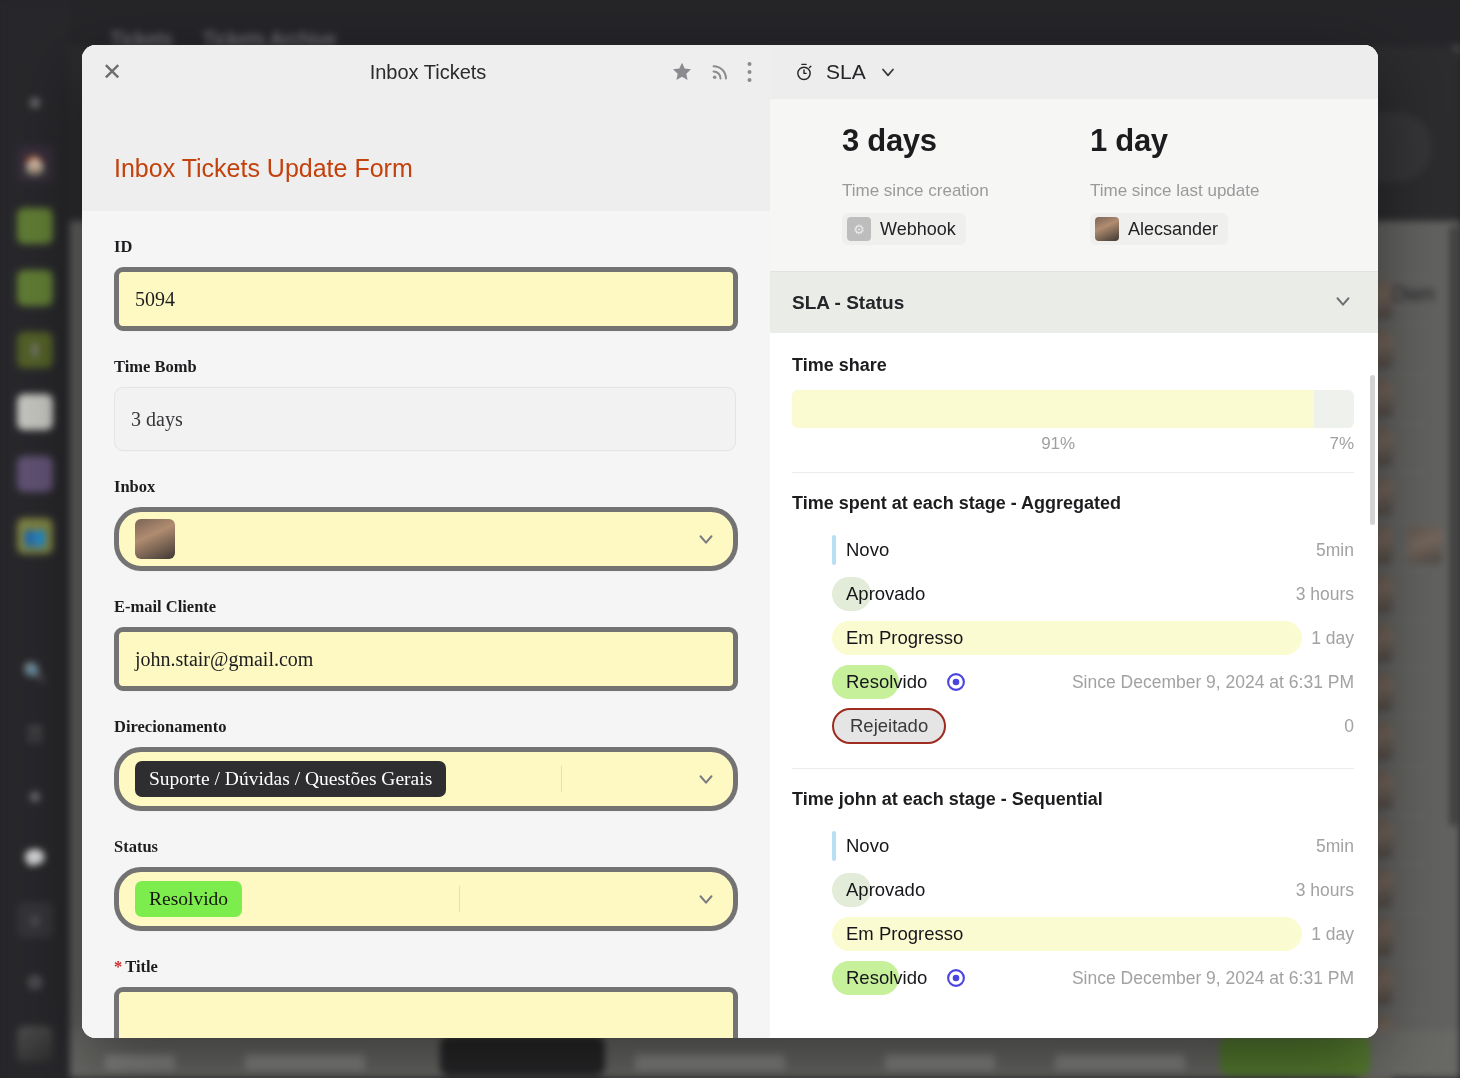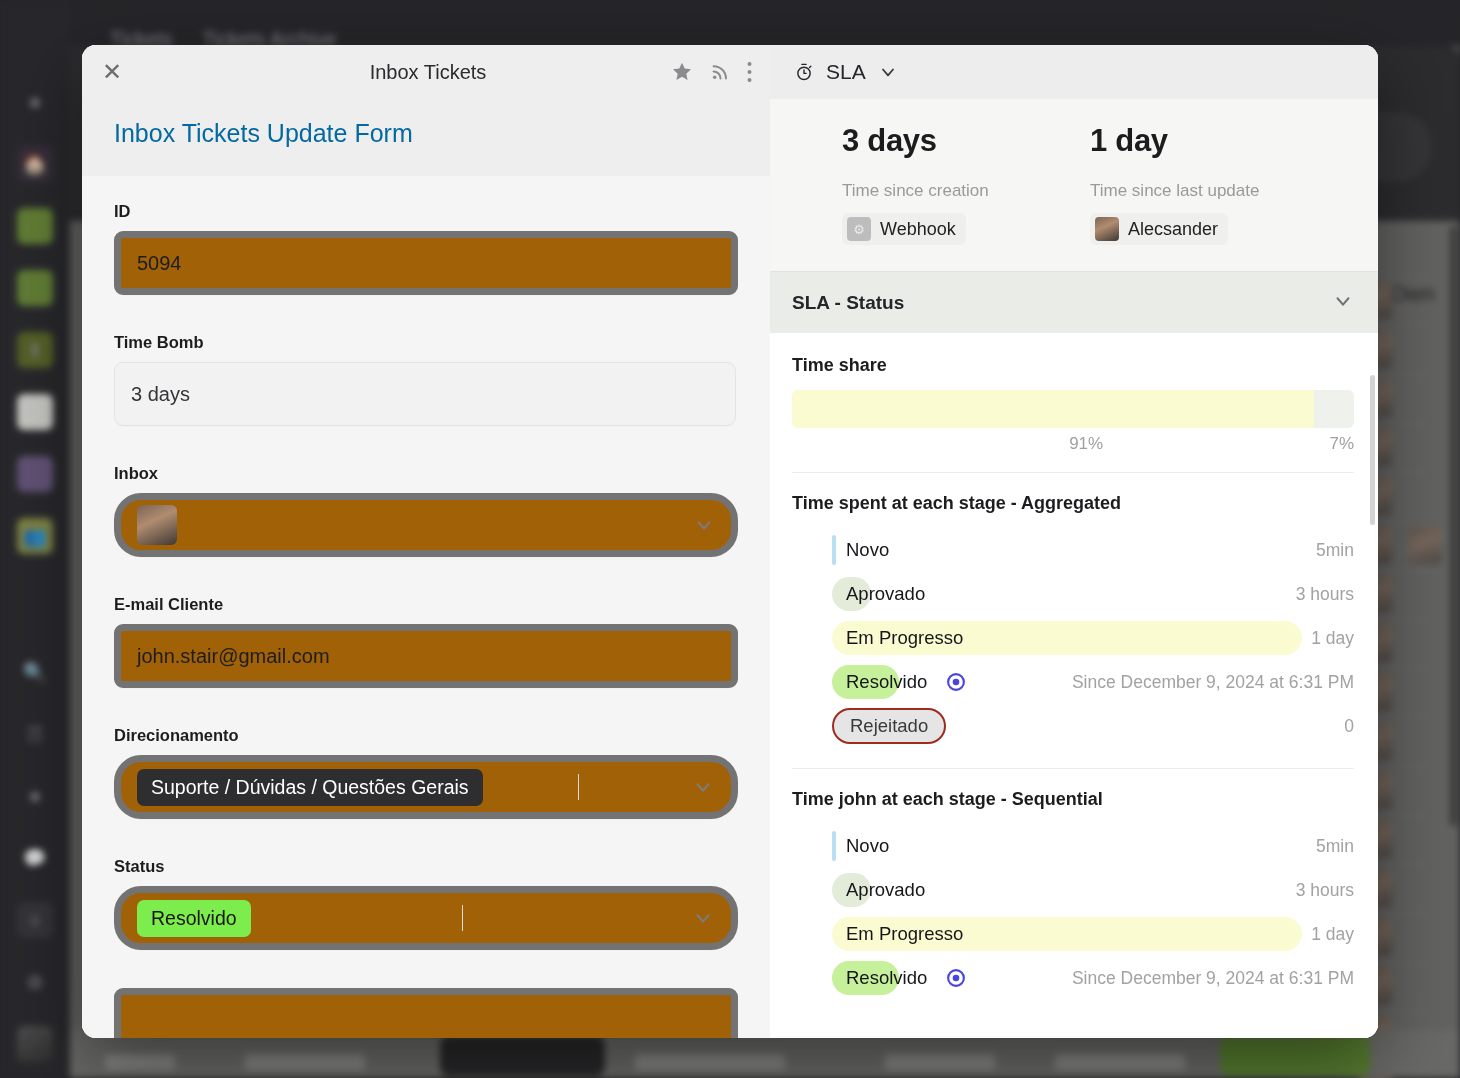--- a/index.html
+++ b/index.html
@@ -140,34 +140,34 @@
   }
   #header-actions {
     margin-left: auto; display: flex; align-items: center; gap: 16px;
     position: relative; z-index: 2;
   }
   .hdr-ic { color: #8b8b8f; display:flex; align-items:center; cursor:pointer; }
 
   #form-title-bar {
     background: #eeeeee; padding: 20px 32px 28px 32px; flex: none;
   }
-  #form-title { font-size: 25px; color: #0369a1; font-weight: 400; }
+  #form-title { font-size: 25px; color: #c2410c; font-weight: 400; margin-top: 35px; }
 
   #form-body {
     flex: 1; overflow: hidden; padding: 26px 32px 0 32px;
     background: #f5f5f5;
   }
-  .field { margin-bottom: 38px; }
+  .field { margin-bottom: 26px; font-family: Liberation Serif, serif; }
   .field-label {
     font-size: 16.5px; font-weight: bold; color: #1d1d20;
     margin-bottom: 10px; display: block;
   }
   .field-label .req { color: #cc2b2b; margin-right: 3px; }
   .input-box {
-    background: #a16207; border: 7px solid #737373;
+    background: #fef9c3; border: 5px solid #737373;
     border-radius: 9px; height: 64px;
     display: flex; align-items: center;
     padding: 0 16px; font-size: 20px; color: #1d1d20;
     box-shadow: 0 1px 1px rgba(0,0,0,.02);
   }
   .input-box.readonly {
     background: #f2f2f2; border: 1px solid #e4e4e4;
     color: #36363a; width: 622px;
   }
   .input-box.w-select { padding-right: 0; border-radius: 27px; }
@@ -235,21 +235,21 @@
 
   #timeshare-track {
     height: 38px; border-radius: 6px; background: #eef1ec;
     display: flex; overflow: hidden;
   }
   #ts-fill { background: #fbfbd2; height: 100%; }
   #ts-labels {
     display: flex; margin-top: 6px; font-size: 17px; color: #a0a0a3;
     position: relative; height: 24px;
   }
-  #ts-l1 { position: absolute; transform: translateX(-50%); margin-left: 28px; }
+  #ts-l1 { position: absolute; transform: translateX(-50%); }
   #ts-l2 { position: absolute; right: 0; }
   .hr { height: 1px; background: #ededed; margin: 14px 0 20px 0; }
 
   .stage-row {
     display: flex; align-items: center; height: 44px;
     position: relative;
     padding-left: 40px;
   }
   .stage-pill {
     font-size: 18.5px; color: #16161a;
@@ -462,20 +462,21 @@
           <span class="select-divider"></span>
           <span class="select-caret" style="width:56px">
             <svg width="22" height="22" viewBox="0 0 24 24" fill="none" stroke="currentColor" stroke-width="2.2" stroke-linecap="round" stroke-linejoin="round">
                 <polyline points="6 9 12 16 18 9"></polyline>
               </svg>
           </span>
         </div>
       </div>
 
       <div class="field">
+        <label class="field-label"><span class="req">*</span><span>Title</span></label>
         <div class="input-box"></div>
       </div>
 
     </div>
   </div>
 
   <div id="right-col">
 
     <div id="sla-header">
       <span style="display:flex;color:#26262a;">

